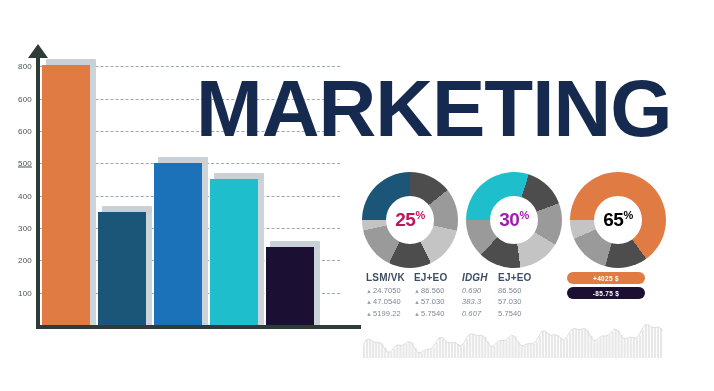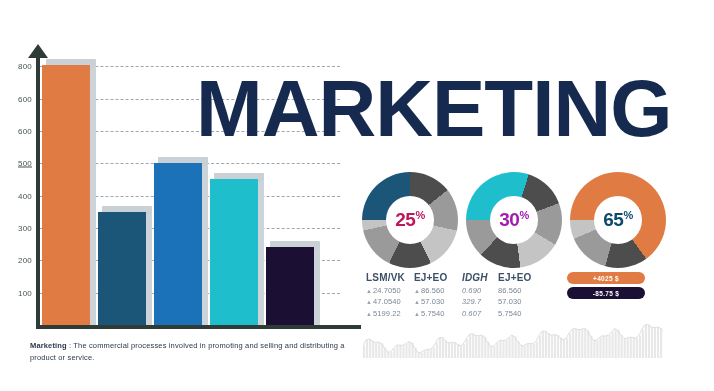--- a/index.html
+++ b/index.html
@@ -157,21 +157,21 @@
           <div class="pct" style="color: #be185d;">25<sup>%</sup></div>
         </div>
       </div>
       <div class="donut" style="left: 104px; background: conic-gradient(from -90deg, rgb(31, 190, 205) 0deg, rgb(31, 190, 205) 108deg, rgb(77, 77, 77) 108deg, rgb(77, 77, 77) 159.429deg, rgb(154, 154, 154) 159.429deg, rgb(154, 154, 154) 210.857deg, rgb(196, 196, 196) 210.857deg, rgb(196, 196, 196) 262.286deg, rgb(77, 77, 77) 262.286deg, rgb(77, 77, 77) 313.714deg, rgb(154, 154, 154) 313.714deg, rgb(154, 154, 154) 360deg);">
         <div class="hole">
           <div class="pct" style="color: #a21caf;">30<sup>%</sup></div>
         </div>
       </div>
       <div class="donut" style="left: 208px; background: conic-gradient(from -90deg, rgb(224, 123, 67) 0deg, rgb(224, 123, 67) 234deg, rgb(77, 77, 77) 234deg, rgb(77, 77, 77) 285.429deg, rgb(154, 154, 154) 285.429deg, rgb(154, 154, 154) 336.857deg, rgb(196, 196, 196) 336.857deg, rgb(196, 196, 196) 360deg);">
         <div class="hole">
-          <div class="pct" style="color: #0c4a6e;">65<sup>%</sup></div>
+          <div class="pct" style="color: #000000;">65<sup>%</sup></div>
         </div>
       </div>
     </div>
 
   <div class="datatable">
     <div class="dt-head" id="dt-head">
         <div class="dt-c">LSM/VK</div>
         <div class="dt-c">EJ+EO</div>
         <div class="dt-c c3">IDGH</div>
         <div class="dt-c">EJ+EO</div>
@@ -179,21 +179,21 @@
     <div id="dt-body">
         <div class="dt-row">
           <div class="dt-c"><span class="tri">▲</span><span>24.7050</span></div>
           <div class="dt-c"><span class="tri">▲</span><span>86.560</span></div>
           <div class="dt-c c3"><span>0.690</span></div>
           <div class="dt-c"><span>86.560</span></div>
         </div>
         <div class="dt-row">
           <div class="dt-c"><span class="tri">▲</span><span>47.0540</span></div>
           <div class="dt-c"><span class="tri">▲</span><span>57.030</span></div>
-          <div class="dt-c c3"><span>329.7</span></div>
+          <div class="dt-c c3"><span>383.3</span></div>
           <div class="dt-c"><span>57.030</span></div>
         </div>
         <div class="dt-row">
           <div class="dt-c"><span class="tri">▲</span><span>5199.22</span></div>
           <div class="dt-c"><span class="tri">▲</span><span>5.7540</span></div>
           <div class="dt-c c3"><span>0.607</span></div>
           <div class="dt-c"><span>5.7540</span></div>
         </div>
       </div>
   </div>
@@ -304,19 +304,14 @@
           <rect x="287.88" y="8.80" width="2.16" height="31.20"></rect>
           <rect x="290.91" y="9.70" width="2.16" height="30.30"></rect>
           <rect x="293.94" y="9.04" width="2.16" height="30.96"></rect>
           <rect x="296.97" y="9.90" width="2.16" height="30.10"></rect>
           <rect x="300.00" y="13.34" width="2.16" height="26.66"></rect>
         </g>
       <polyline id="sparkline" fill="none" stroke="#DEDEDE" stroke-width="1" points="0.0,27.2 3.0,22.1 6.1,21.0 9.1,23.0 12.1,24.4 15.2,24.2 18.2,25.3 21.2,29.6 24.2,33.9 27.3,34.2 30.3,30.7 33.3,27.4 36.4,27.0 39.4,27.4 42.4,25.8 45.5,23.7 48.5,24.8 51.5,29.7 54.5,34.2 57.6,34.7 60.6,32.6 63.6,31.3 66.7,31.3 69.7,29.6 72.7,24.6 75.8,19.9 78.8,19.3 81.8,22.3 84.8,24.8 87.9,24.7 90.9,24.2 93.9,25.9 97.0,27.9 100.0,26.4 103.0,21.1 106.1,16.5 109.1,15.7 112.1,17.3 115.2,17.8 118.2,17.2 121.2,18.8 124.2,23.7 127.3,28.2 130.3,28.3 133.3,25.1 136.4,22.6 139.4,22.5 142.4,22.3 145.5,19.8 148.5,17.2 151.5,18.5 154.5,23.3 157.6,27.3 160.6,27.6 163.6,25.9 166.7,25.5 169.7,25.8 172.7,23.6 175.8,18.1 178.8,13.3 181.8,12.9 184.8,15.5 187.9,17.3 190.9,16.8 193.9,17.0 197.0,19.6 200.0,22.0 203.0,20.3 206.1,15.2 209.1,11.1 212.1,10.6 215.2,11.7 218.2,11.3 221.2,10.4 224.2,12.5 227.3,17.8 230.3,22.2 233.3,22.3 236.4,19.5 239.4,17.8 242.4,18.0 245.5,17.1 248.5,13.7 251.5,10.8 254.5,12.2 257.6,16.9 260.6,20.3 263.6,20.2 266.7,19.1 269.7,19.5 272.7,20.2 275.8,17.5 278.8,11.7 281.8,7.0 284.8,6.6 287.9,8.8 290.9,9.7 293.9,9.0 297.0,9.9 300.0,13.3"></polyline>
     </svg>
   </div>
 
-  <div class="caption">
-    <span class="cap-term">Marketing</span>
-    <span>:</span>
-    <span>The commercial processes involved in promoting and selling and distributing a product or service.</span>
-  </div>
 
 </div>
 
 </body></html>

